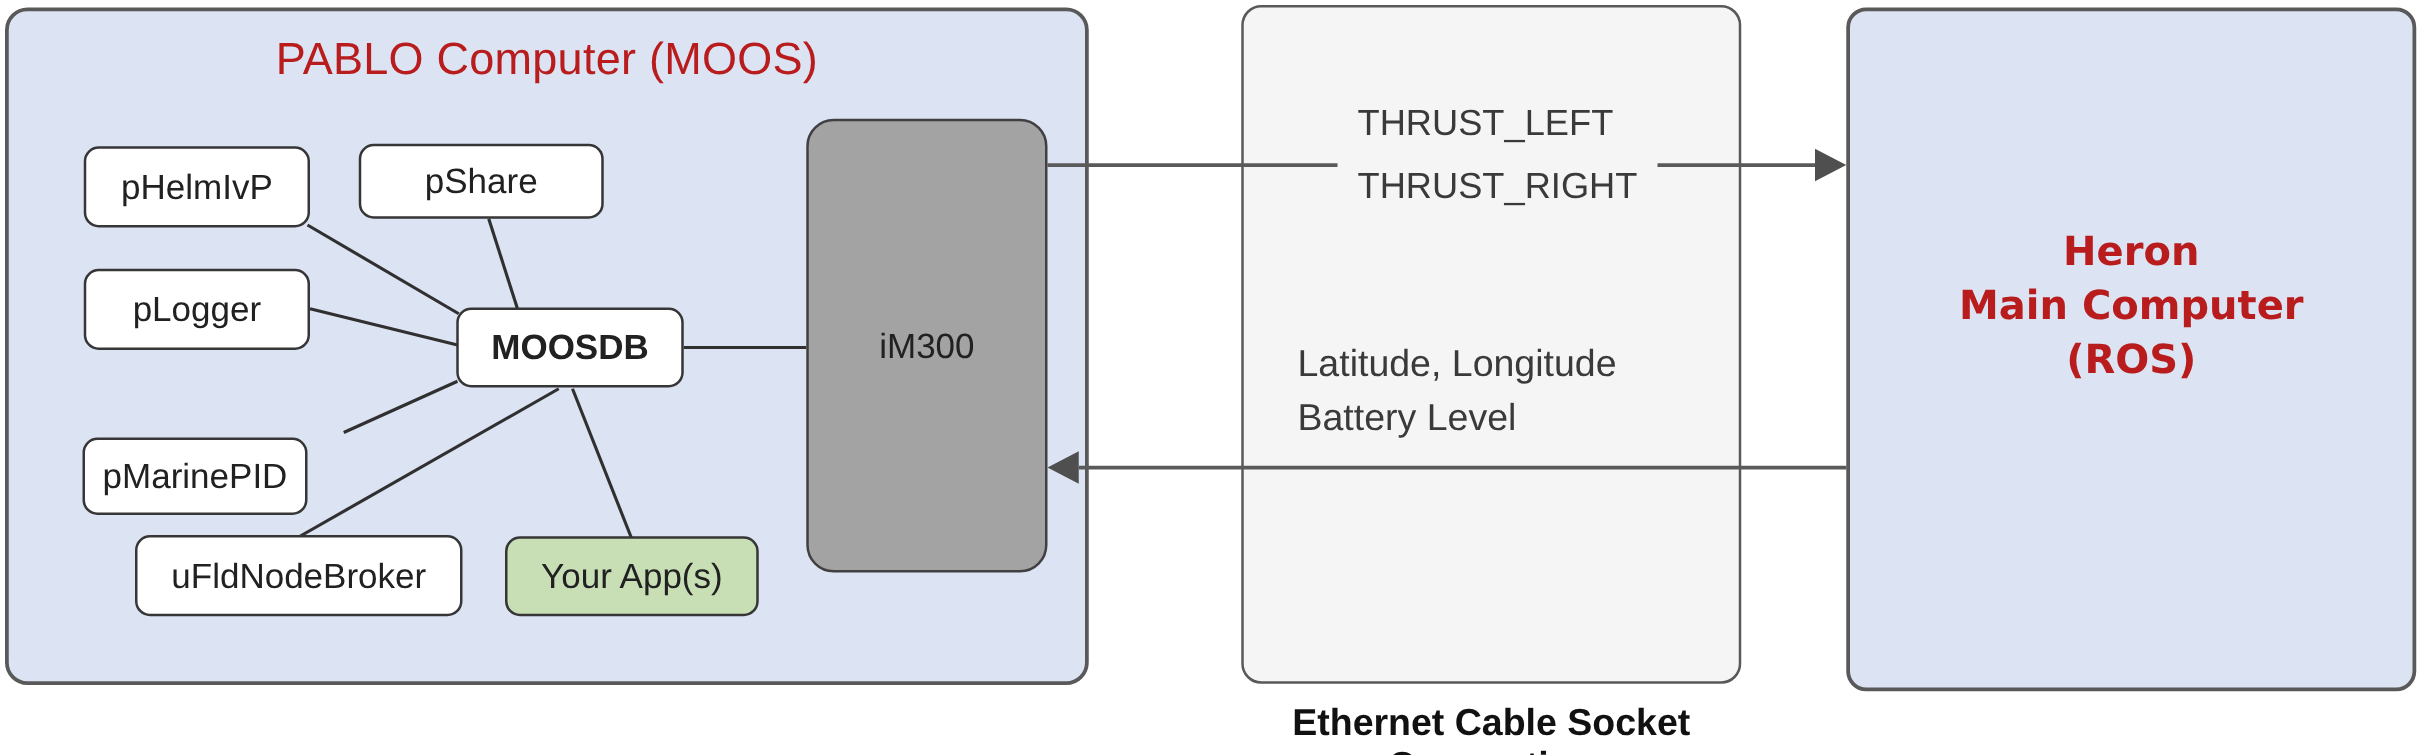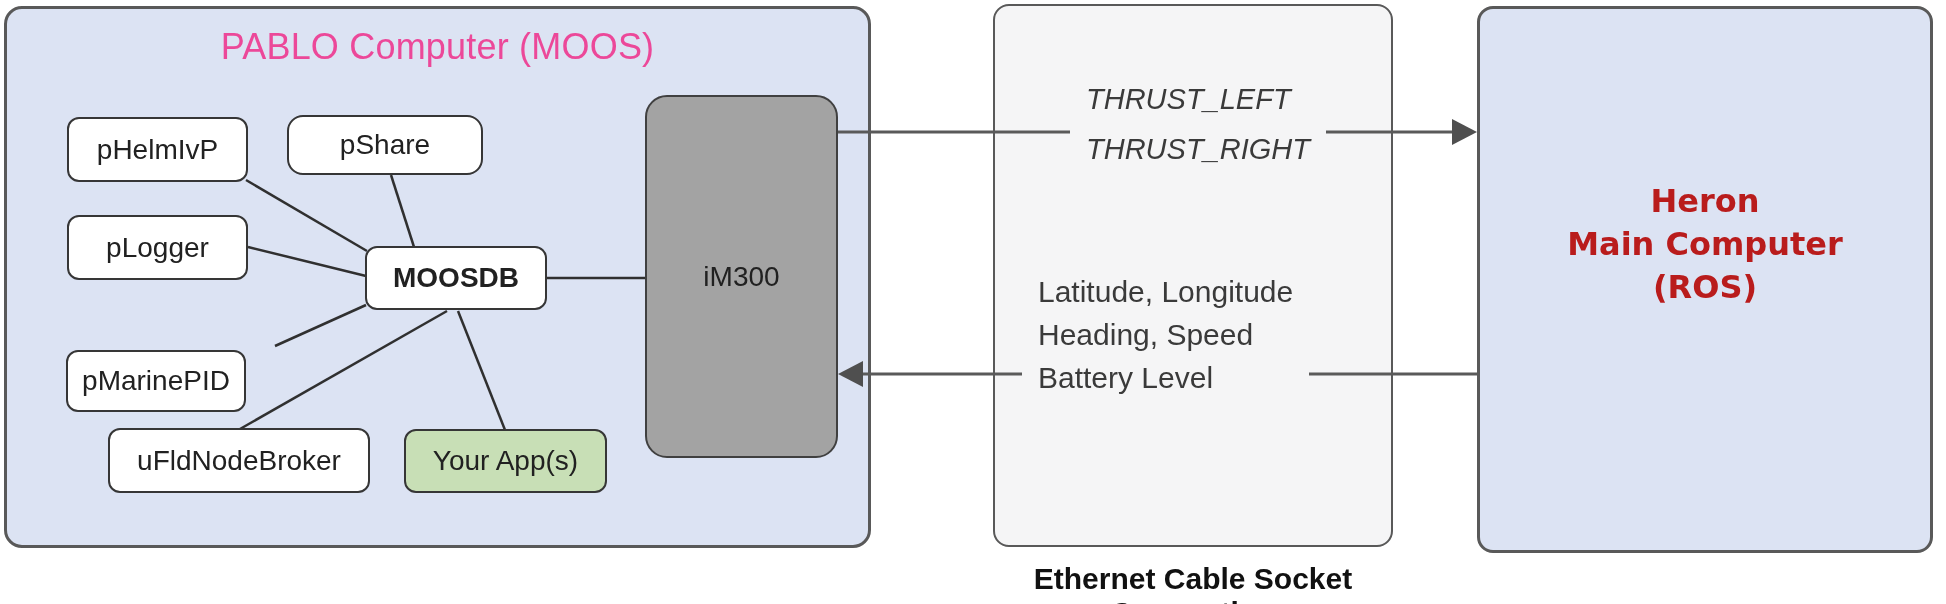--- a/index.html
+++ b/index.html
@@ -16,48 +16,48 @@
   #conn-panel{
     left:993px;top:4px;width:400px;height:543px;
     background:#f5f5f6;border:2.5px solid #595959;border-radius:16px;z-index:1;
   }
   #heron-panel{
     left:1477px;top:6px;width:456px;height:547px;
     background:#dce3f3;border:3px solid #595959;border-radius:16px;z-index:1;
   }
   #pablo-title{
     position:absolute;left:4px;top:26px;width:867px;text-align:center;
-    font-size:36px;color:#ec4899;z-index:3;letter-spacing:0.2px;
+    font-size:36px;color:#b91c1c;z-index:3;letter-spacing:0.2px;
   }
   
   #lines{position:absolute;left:0;top:0;z-index:2;pointer-events:none;}
   
   .node{
     position:absolute;box-sizing:border-box;z-index:3;
     background:#ffffff;border:2.5px solid #363636;border-radius:12px;
     display:flex;align-items:center;justify-content:center;
     font-size:28px;color:#212121;white-space:nowrap;
   }
   #node-phelmivp      {left:67px; top:117px;width:181px;height:65px;}
-  #node-pshare        {left:287px;top:115px;width:196px;height:60px;border-radius:16px;}
+  #node-pshare        {left:287px;top:115px;width:196px;height:60px;}
   #node-plogger       {left:67px; top:215px;width:181px;height:65px;}
   #node-moosdb        {left:365px;top:246px;width:182px;height:64px;font-weight:bold;}
   #node-pmarinepid    {left:66px; top:326px;width:180px;height:62px;margin-top:24px;}
   #node-ufldnodebroker{left:108px;top:428px;width:262px;height:65px;}
   #node-yourapps      {left:404px;top:429px;width:203px;height:64px;background:#c8dfb6;}
   #node-im300{
     left:645px;top:95px;width:193px;height:363px;
     background:#a3a3a3;border-radius:22px;border-color:#404040;
   }
   
   .conn-text{
     position:absolute;z-index:3;background:#f5f5f6;color:#3a3a3a;
     padding:10px 16px;white-space:nowrap;
   }
-  #thrust-block{left:1070px;top:64px;font-size:29px;line-height:50px;font-style:italic;}
+  #thrust-block{left:1070px;top:64px;font-size:29px;line-height:50px;}
   #telemetry-block{left:1022px;top:260px;font-size:30px;line-height:43px;}
   #conn-caption{
     position:absolute;left:963px;top:562px;width:460px;text-align:center;
     font-size:30px;font-weight:600;color:#111111;z-index:3;
   }
   
   #heron-title{
     position:absolute;left:1477px;top:180px;width:456px;text-align:center;
     font-family:"DejaVu Sans",sans-serif;font-size:32px;line-height:43px;
     font-weight:600;color:#b91c1c;z-index:3;
@@ -105,21 +105,20 @@
   <div class="node" id="node-ufldnodebroker">uFldNodeBroker</div>
   <div class="node" id="node-yourapps">Your App(s)</div>
   <div class="node" id="node-im300">iM300</div>
 
   <div class="conn-text" id="thrust-block">
     <div>THRUST_LEFT</div>
     <div>THRUST_RIGHT</div>
   </div>
   <div class="conn-text" id="telemetry-block">
     <div>Latitude, Longitude</div>
-    <div>Heading, Speed</div>
     <div>Battery Level</div>
   </div>
   <div id="conn-caption">Ethernet Cable Socket Connection</div>
 
   <div id="heron-title">
     <div>Heron</div>
     <div>Main Computer</div>
     <div>(ROS)</div>
   </div>
 

